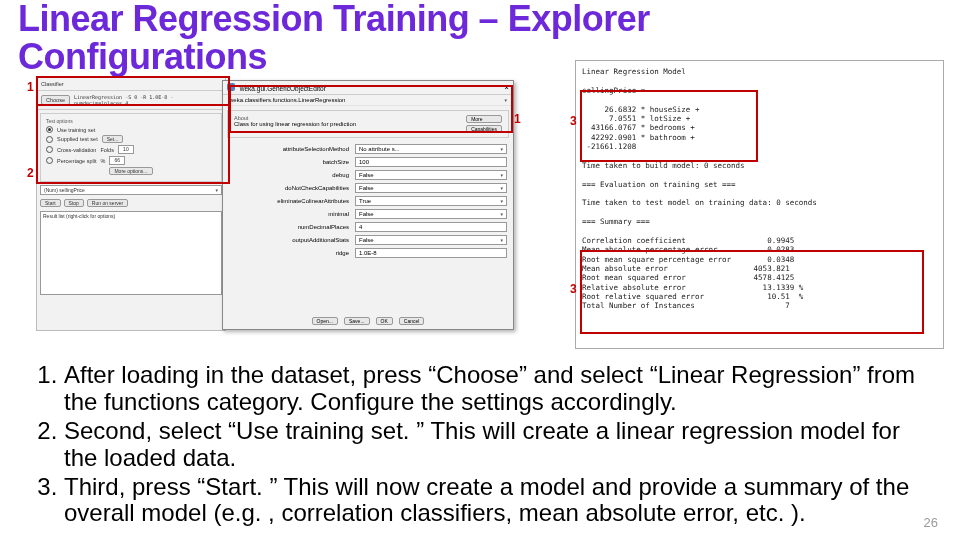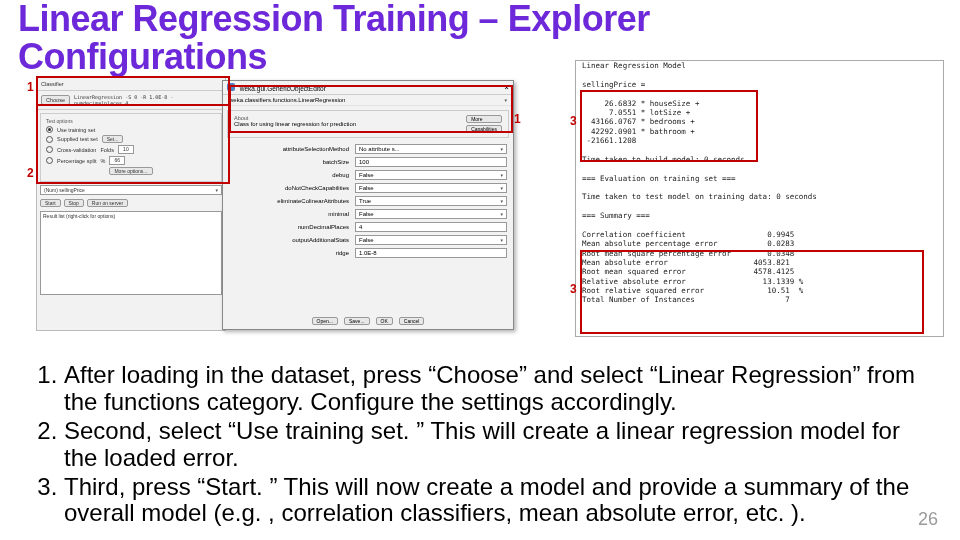--- a/index.html
+++ b/index.html
@@ -179,21 +179,21 @@
     position: absolute;
     left: 575px;
     top: 60px;
     width: 355px;
     height: 275px;
     background: #fff;
     border: 1px solid #aaa;
     font-family: monospace;
     font-size: 7.5px;
     color: #222;
-    padding: 0 6px;
+    padding: 6px 6px;
     white-space: pre;
     line-height: 1.25;
     overflow: hidden;
   }
 
   
   .redbox {
     position: absolute;
     border: 2px solid #c00000;
     pointer-events: none;
@@ -224,21 +224,21 @@
   .instructions li {
     margin-bottom: 2px;
   }
 
   
   .pagenum {
     position: absolute;
     right: 22px;
     bottom: 10px;
     color: #9a9a9a;
-    font-size: 18px;
+    font-size: 13px;
   }
   .chev {
     font-size: 5px; color:#555;
   }
 </style>
 </head>
 <body>
 
 <div class="slide">
 
@@ -423,20 +423,20 @@
 
   <div class="numlabel" style="left:27px; top:80px;">1</div>
   <div class="numlabel" style="left:514px; top:112px;">1</div>
   <div class="numlabel" style="left:27px; top:166px;">2</div>
   <div class="numlabel" style="left:570px; top:114px;">3</div>
   <div class="numlabel" style="left:570px; top:282px;">3</div>
 
   <div class="instructions">
     <ol>
       <li>After loading in the dataset, press “Choose” and select “Linear Regression” from the functions category. Configure the settings accordingly.</li>
-      <li>Second, select “Use training set. ” This will create a linear regression model for the loaded error.</li>
+      <li>Second, select “Use training set. ” This will create a linear regression model for the loaded data.</li>
       <li>Third, press “Start. ” This will now create a model and provide a summary of the overall model (e.g. , correlation classifiers, mean absolute error, etc. ).</li>
     </ol>
   </div>
 
   <div class="pagenum">26</div>
 
 </div>
 
 </body></html>

